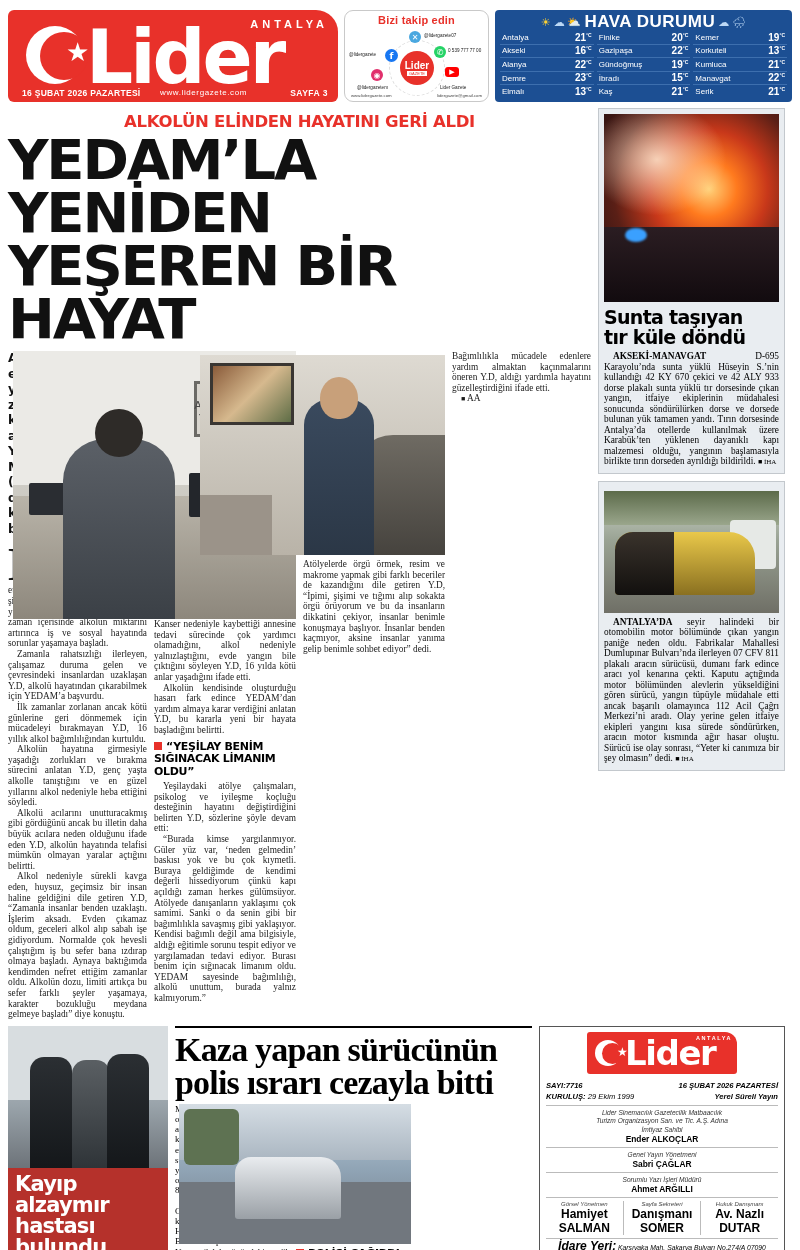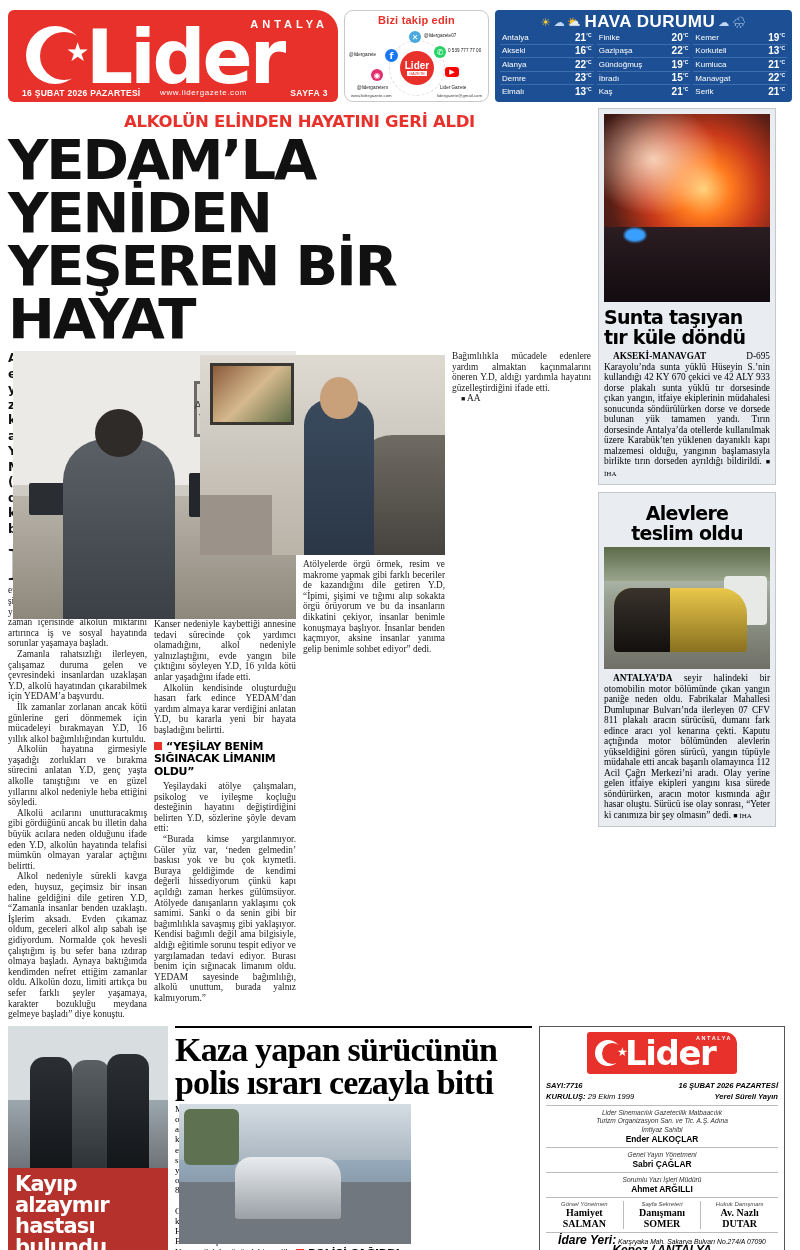--- a/index.html
+++ b/index.html
@@ -98,21 +98,21 @@
   .w-grid { flex: 1; display: flex; gap: 3px; }
   .w-col { flex: 1; display: flex; flex-direction: column; }
   .w-row { flex: 1; display: flex; align-items: center; justify-content: space-between;
            border-bottom: 1px solid #3d6fae; padding: 0 2px; }
   .w-row:last-child { border-bottom: none; }
   .w-city { font-size: 8px; }
   .w-temp { font-size: 10px; font-weight: bold; }
   .w-temp sup { font-size: 5px; }
 
   
-  .content { display: flex; padding: 2px 24px 6px 8px; gap: 7px; }
+  .content { display: flex; padding: 2px 15px 6px 8px; gap: 7px; }
   .left-main { width: 583px; }
   .right-rail { width: 225px; }
 
   .kicker {
     text-align: center; color: #e8312a; font-family: "DejaVu Sans", sans-serif;
     font-weight: bold; font-size: 16.5px; letter-spacing: -.3px; margin: 4px 0 2px 0;
   }
   .headline {
     font-family: "DejaVu Sans", sans-serif; font-weight: bold;
     font-size: 56px; line-height: 53px; letter-spacing: -2.2px; color: #111;
@@ -250,21 +250,21 @@
   .col-logo .logo-antalya { right: 5px; top: 3px; font-size: 5.5px; letter-spacing: 1.6px; }
   .col-row { display: flex; justify-content: space-between; font-size: 7.6px; font-weight: bold;
      font-style: italic; padding: 1px 0; }
   .col-hr { border-top: 1px solid #bbb; margin: 3px 0; }
   .col-center { text-align: center; font-size: 6.6px; font-style: italic; line-height: 8.6px; color: #333; }
   .col-center b { font-size: 8.4px; font-style: normal; color: #000; }
   .col-3 { display: flex; text-align: center; }
   .col-3 > div { flex: 1; border-right: 1px solid #bbb; padding: 0 2px; }
   .col-3 > div:last-child { border-right: none; }
   .col-3 .t { font-size: 6px; font-style: italic; color: #444; }
-  .col-3 .n { font-size: 10px; font-weight: bold; font-family: Liberation Serif, serif; }
+  .col-3 .n { font-size: 12px; font-weight: bold; }
   .col-addr { text-align: center; font-size: 6.8px; line-height: 9px; font-style: italic; }
   .col-addr b { font-size: 12px; }
 </style>
 </head>
 <body>
 
 <div class="page">
 
   <div class="masthead">
 
@@ -465,24 +465,20 @@
           <div>Sunta taşıyan</div>
           <div>tır küle döndü</div>
         </div>
         <p class="rail-text">
           <b>AKSEKİ-MANAVGAT</b><span> D-695 Karayolu’nda sunta yüklü Hüseyin S.’nin kullandığı 42 KY 670 çekici ve 42 ALY 933 dorse plakalı sunta yüklü tır dorsesinde çıkan yangın, itfaiye ekiplerinin müdahalesi sonucunda söndürülürken dorse ve dorsede bulunan yük tamamen yandı. Tırın dorsesinde Antalya’da otellerde kullanılmak üzere Karabük’ten yüklenen dayanıklı kapı malzemesi olduğu, yangının başlamasıyla birlikte tırın dorseden ayrıldığı bildirildi.</span>
           <span style="font-size:7px"> ■ </span><span style="font-size:7px">İHA</span>
         </p>
       </div>
 
       <div class="rail-card">
-        <div class="rail-title center">
-          <div>Alevlere</div>
-          <div>teslim oldu</div>
-        </div>
         <div class="rail-photo2">
           <div class="car-bg"></div>
             <div class="car-tree"></div>
           <div class="car-white"></div>
             <div class="car-body"></div>
             <div class="car-burn"></div>
         </div>
         <p class="rail-text">
           <b>ANTALYA’DA</b><span> seyir halindeki bir otomobilin motor bölümünde çıkan yangın paniğe neden oldu. Fabrikalar Mahallesi Dumlupınar Bulvarı’nda ilerleyen 07 CFV 811 plakalı aracın sürücüsü, dumanı fark edince aracı yol kenarına çekti. Kaputu açtığında motor bölümünden alevlerin yükseldiğini gören sürücü, yangın tüpüyle müdahale etti ancak başarılı olamayınca 112 Acil Çağrı Merkezi’ni aradı. Olay yerine gelen itfaiye ekipleri yangını kısa sürede söndürürken, aracın motor kısmında ağır hasar oluştu. Sürücü ise olay sonrası, “Yeter ki canımıza bir şey olmasın” dedi.</span>
           <span style="font-size:7px"> ■ </span><span style="font-size:7px">İHA</span>

